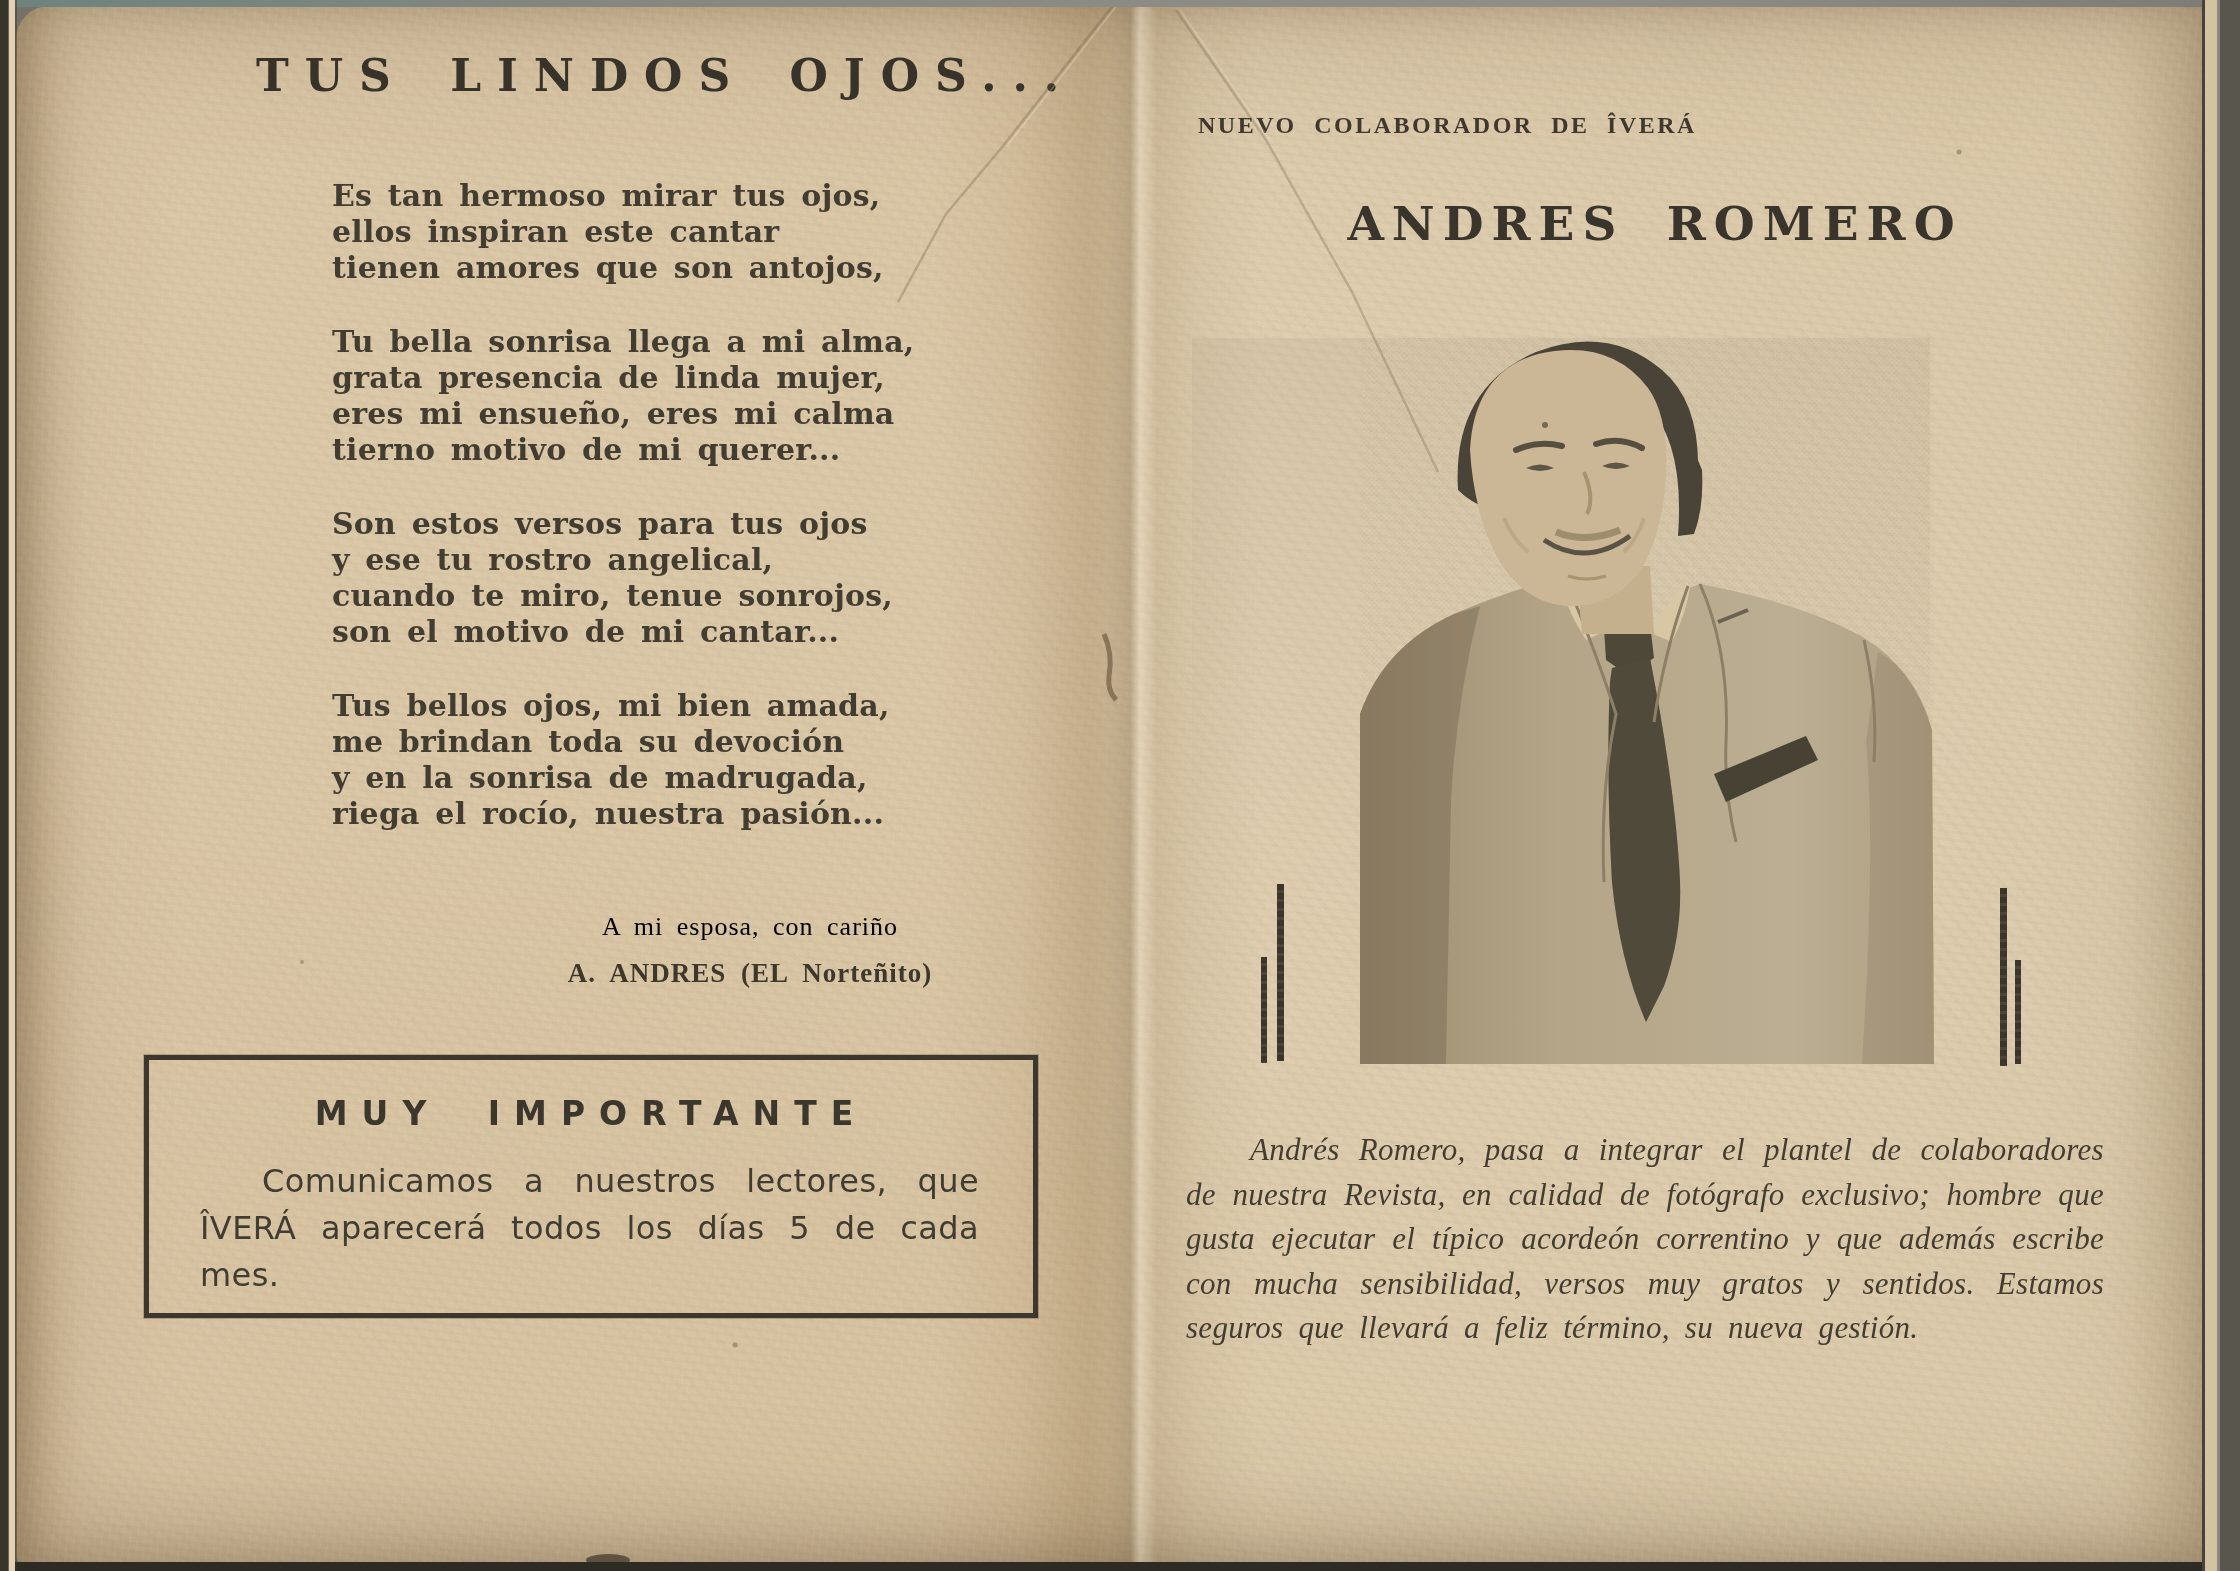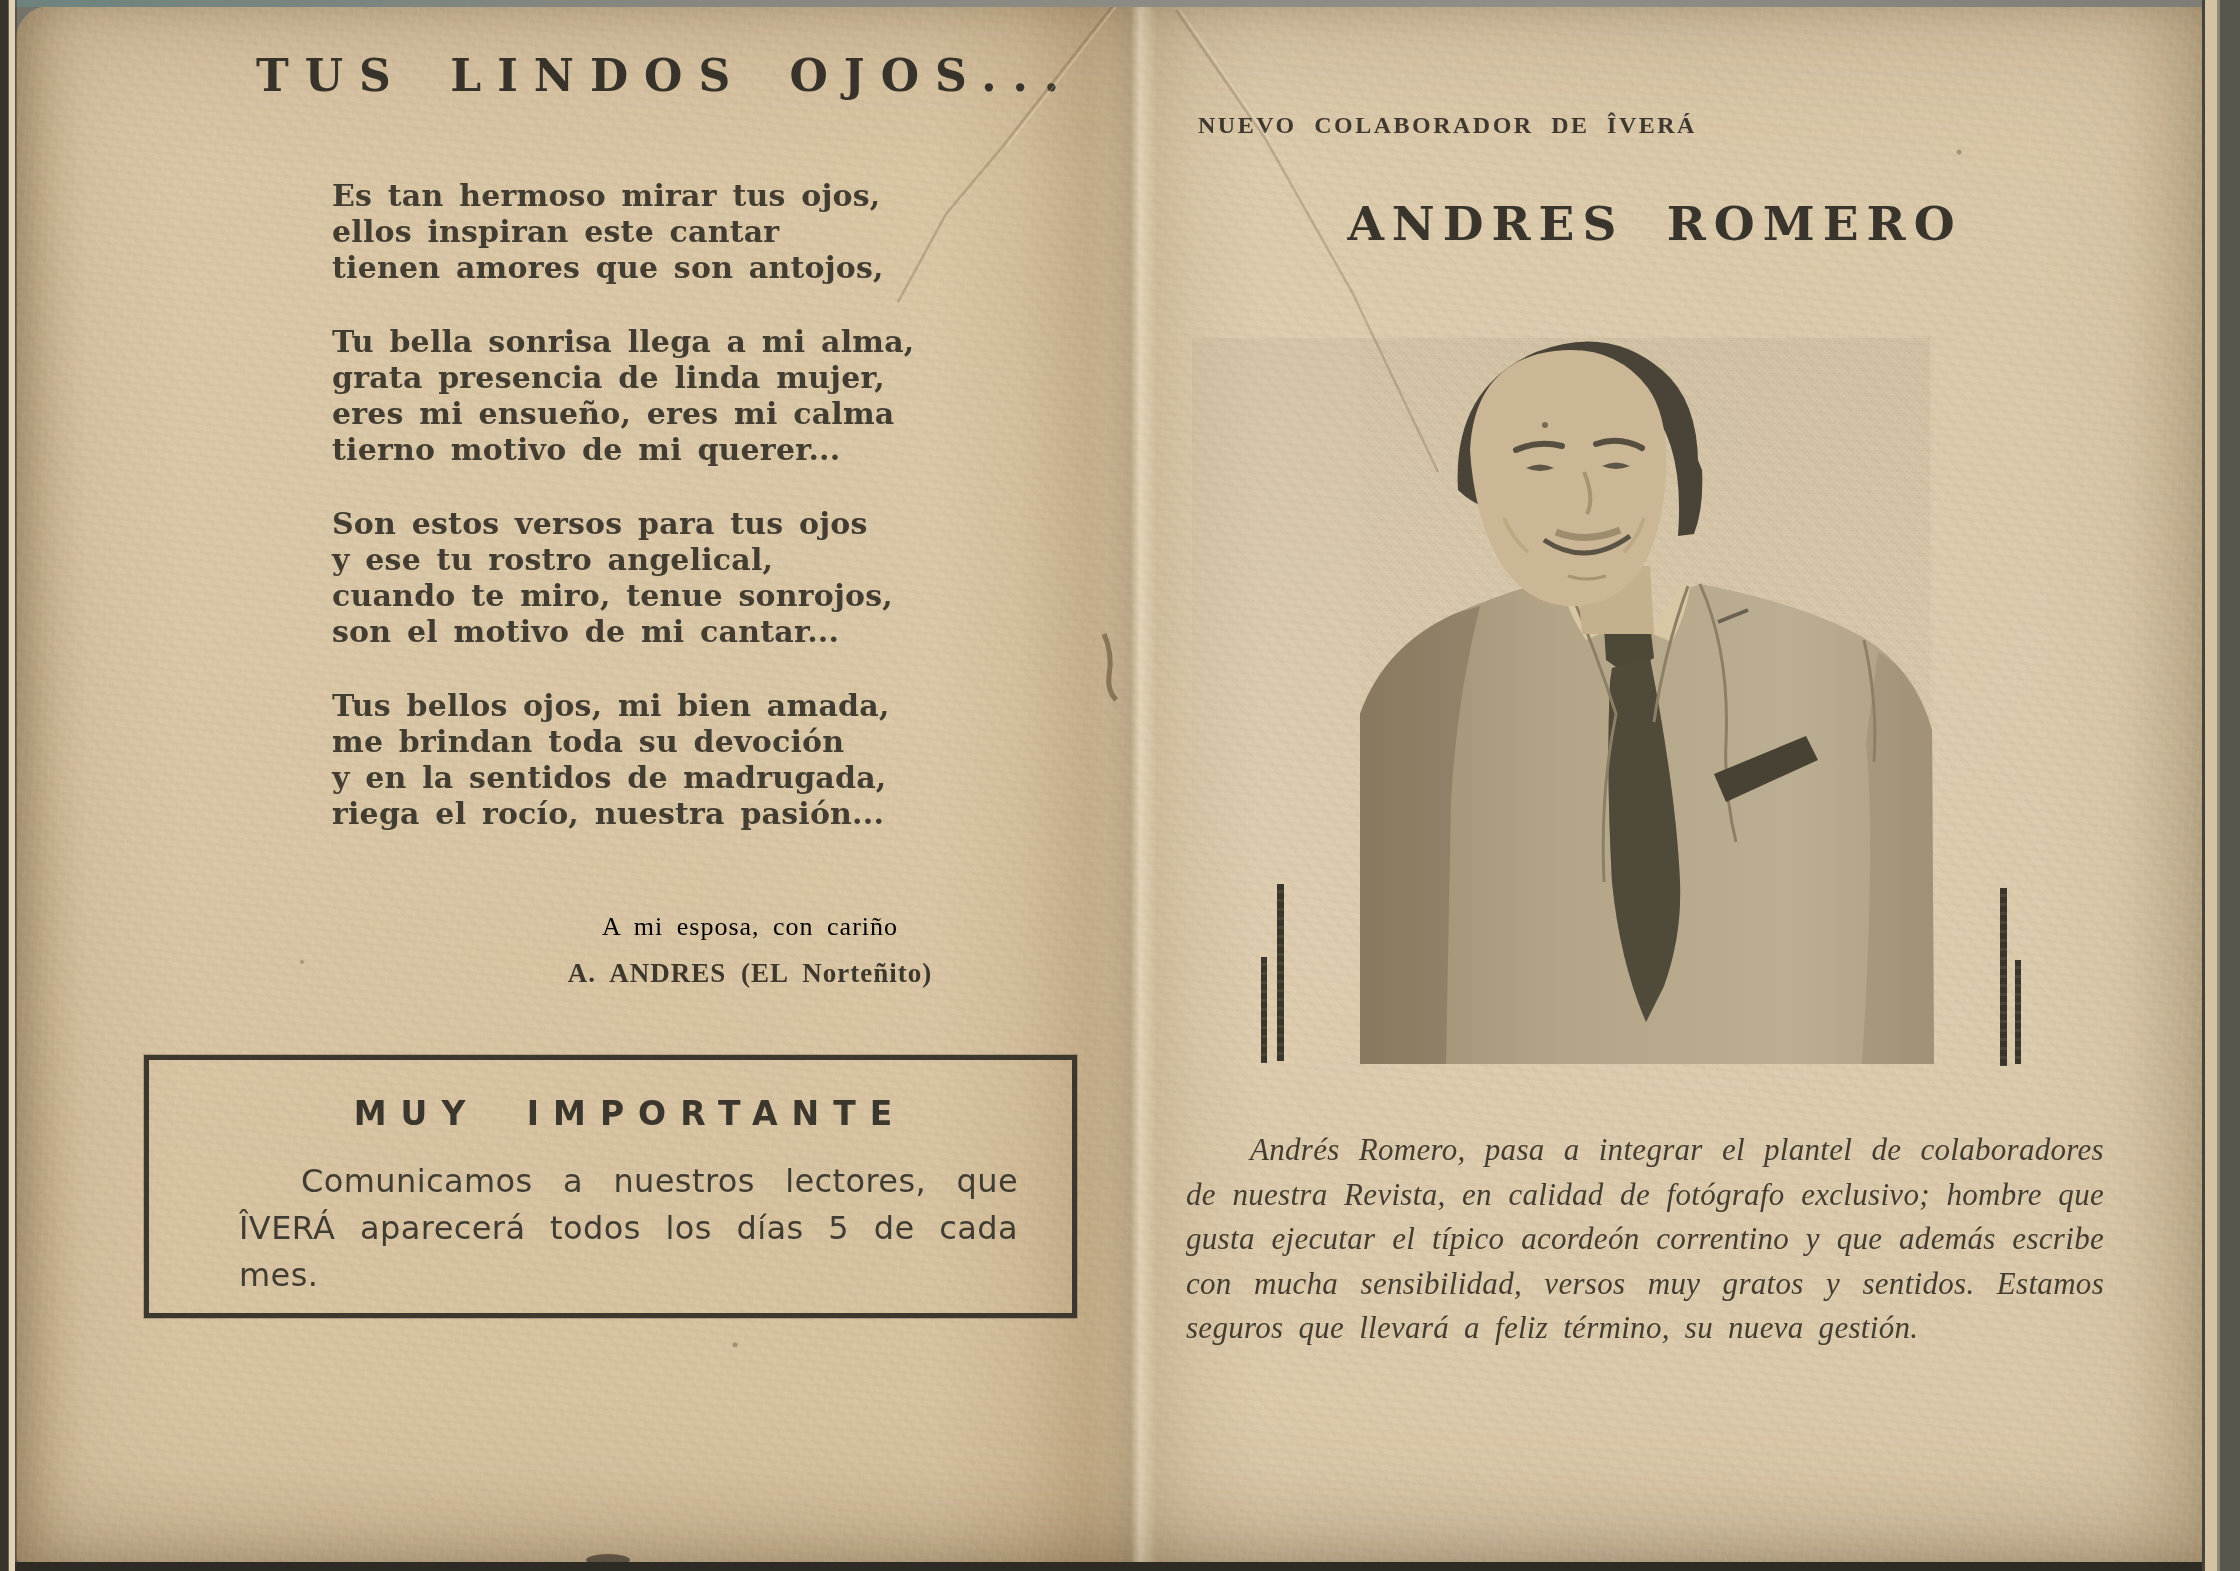--- a/index.html
+++ b/index.html
@@ -34,21 +34,21 @@
   .poem-title{position:absolute;left:256px;top:50px;margin:0;font-size:44px;font-weight:bold;
               letter-spacing:16px;word-spacing:12px;color:#38332a;white-space:nowrap;}
   .poem{position:absolute;left:332px;top:178px;font-weight:bold;font-size:30px;line-height:36px;
         letter-spacing:.2px;word-spacing:5px;}
   .stanza{margin:0 0 38px 0;}
   .attrib{position:absolute;left:470px;top:912px;width:560px;text-align:center;
           font-family:"Liberation Serif",serif;}
   .dedication{font-size:26px;letter-spacing:1px;word-spacing:6px;color:#000000;}
   .author{margin-top:16px;font-size:27px;font-weight:bold;letter-spacing:1px;word-spacing:7px;color:#3e382c;}
   .notice-box{position:absolute;left:144px;top:1055px;width:884px;height:253px;
-              border:5px solid #3d382e;box-shadow:0 0 0 1px rgba(61,56,46,.25);padding-left:39px;}
+              border:5px solid #3d382e;box-shadow:0 0 0 1px rgba(61,56,46,.25);}
   .notice-heading{margin-top:34px;text-align:center;font-family:"DejaVu Sans","Liberation Sans",sans-serif;
                   font-weight:bold;font-size:33px;letter-spacing:14px;word-spacing:22px;color:#3c372d;}
   .notice-body{margin:25px 54px 0 51px;font-family:"DejaVu Sans","Liberation Sans",sans-serif;
                font-size:32px;line-height:47px;text-align:justify;text-indent:62px;
                letter-spacing:.4px;word-spacing:4px;color:#413c31;}
   
   .kicker{position:absolute;left:1198px;top:112px;font-family:"Liberation Serif",serif;font-weight:bold;
           font-size:24px;letter-spacing:2.5px;word-spacing:9px;color:#3e382e;white-space:nowrap;}
   .rtitle{position:absolute;left:1240px;top:196px;width:830px;margin:0;text-align:center;
           font-size:47px;font-weight:bold;letter-spacing:8px;word-spacing:18px;color:#3a352c;white-space:nowrap;}
@@ -93,21 +93,21 @@
       </div>
       <div class="stanza">
         <div>Son estos versos para tus ojos</div>
         <div>y ese tu rostro angelical,</div>
         <div>cuando te miro, tenue sonrojos,</div>
         <div>son el motivo de mi cantar...</div>
       </div>
       <div class="stanza">
         <div>Tus bellos ojos, mi bien amada,</div>
         <div>me brindan toda su devoción</div>
-        <div>y en la sentidos de madrugada,</div>
+        <div>y en la sonrisa de madrugada,</div>
         <div>riega el rocío, nuestra pasión...</div>
       </div>
     </div>
 
     <div class="attrib">
       <div class="dedication">A mi esposa, con cariño</div>
       <div class="author">A. ANDRES (EL Norteñito)</div>
     </div>
 
     <div class="notice-box">

